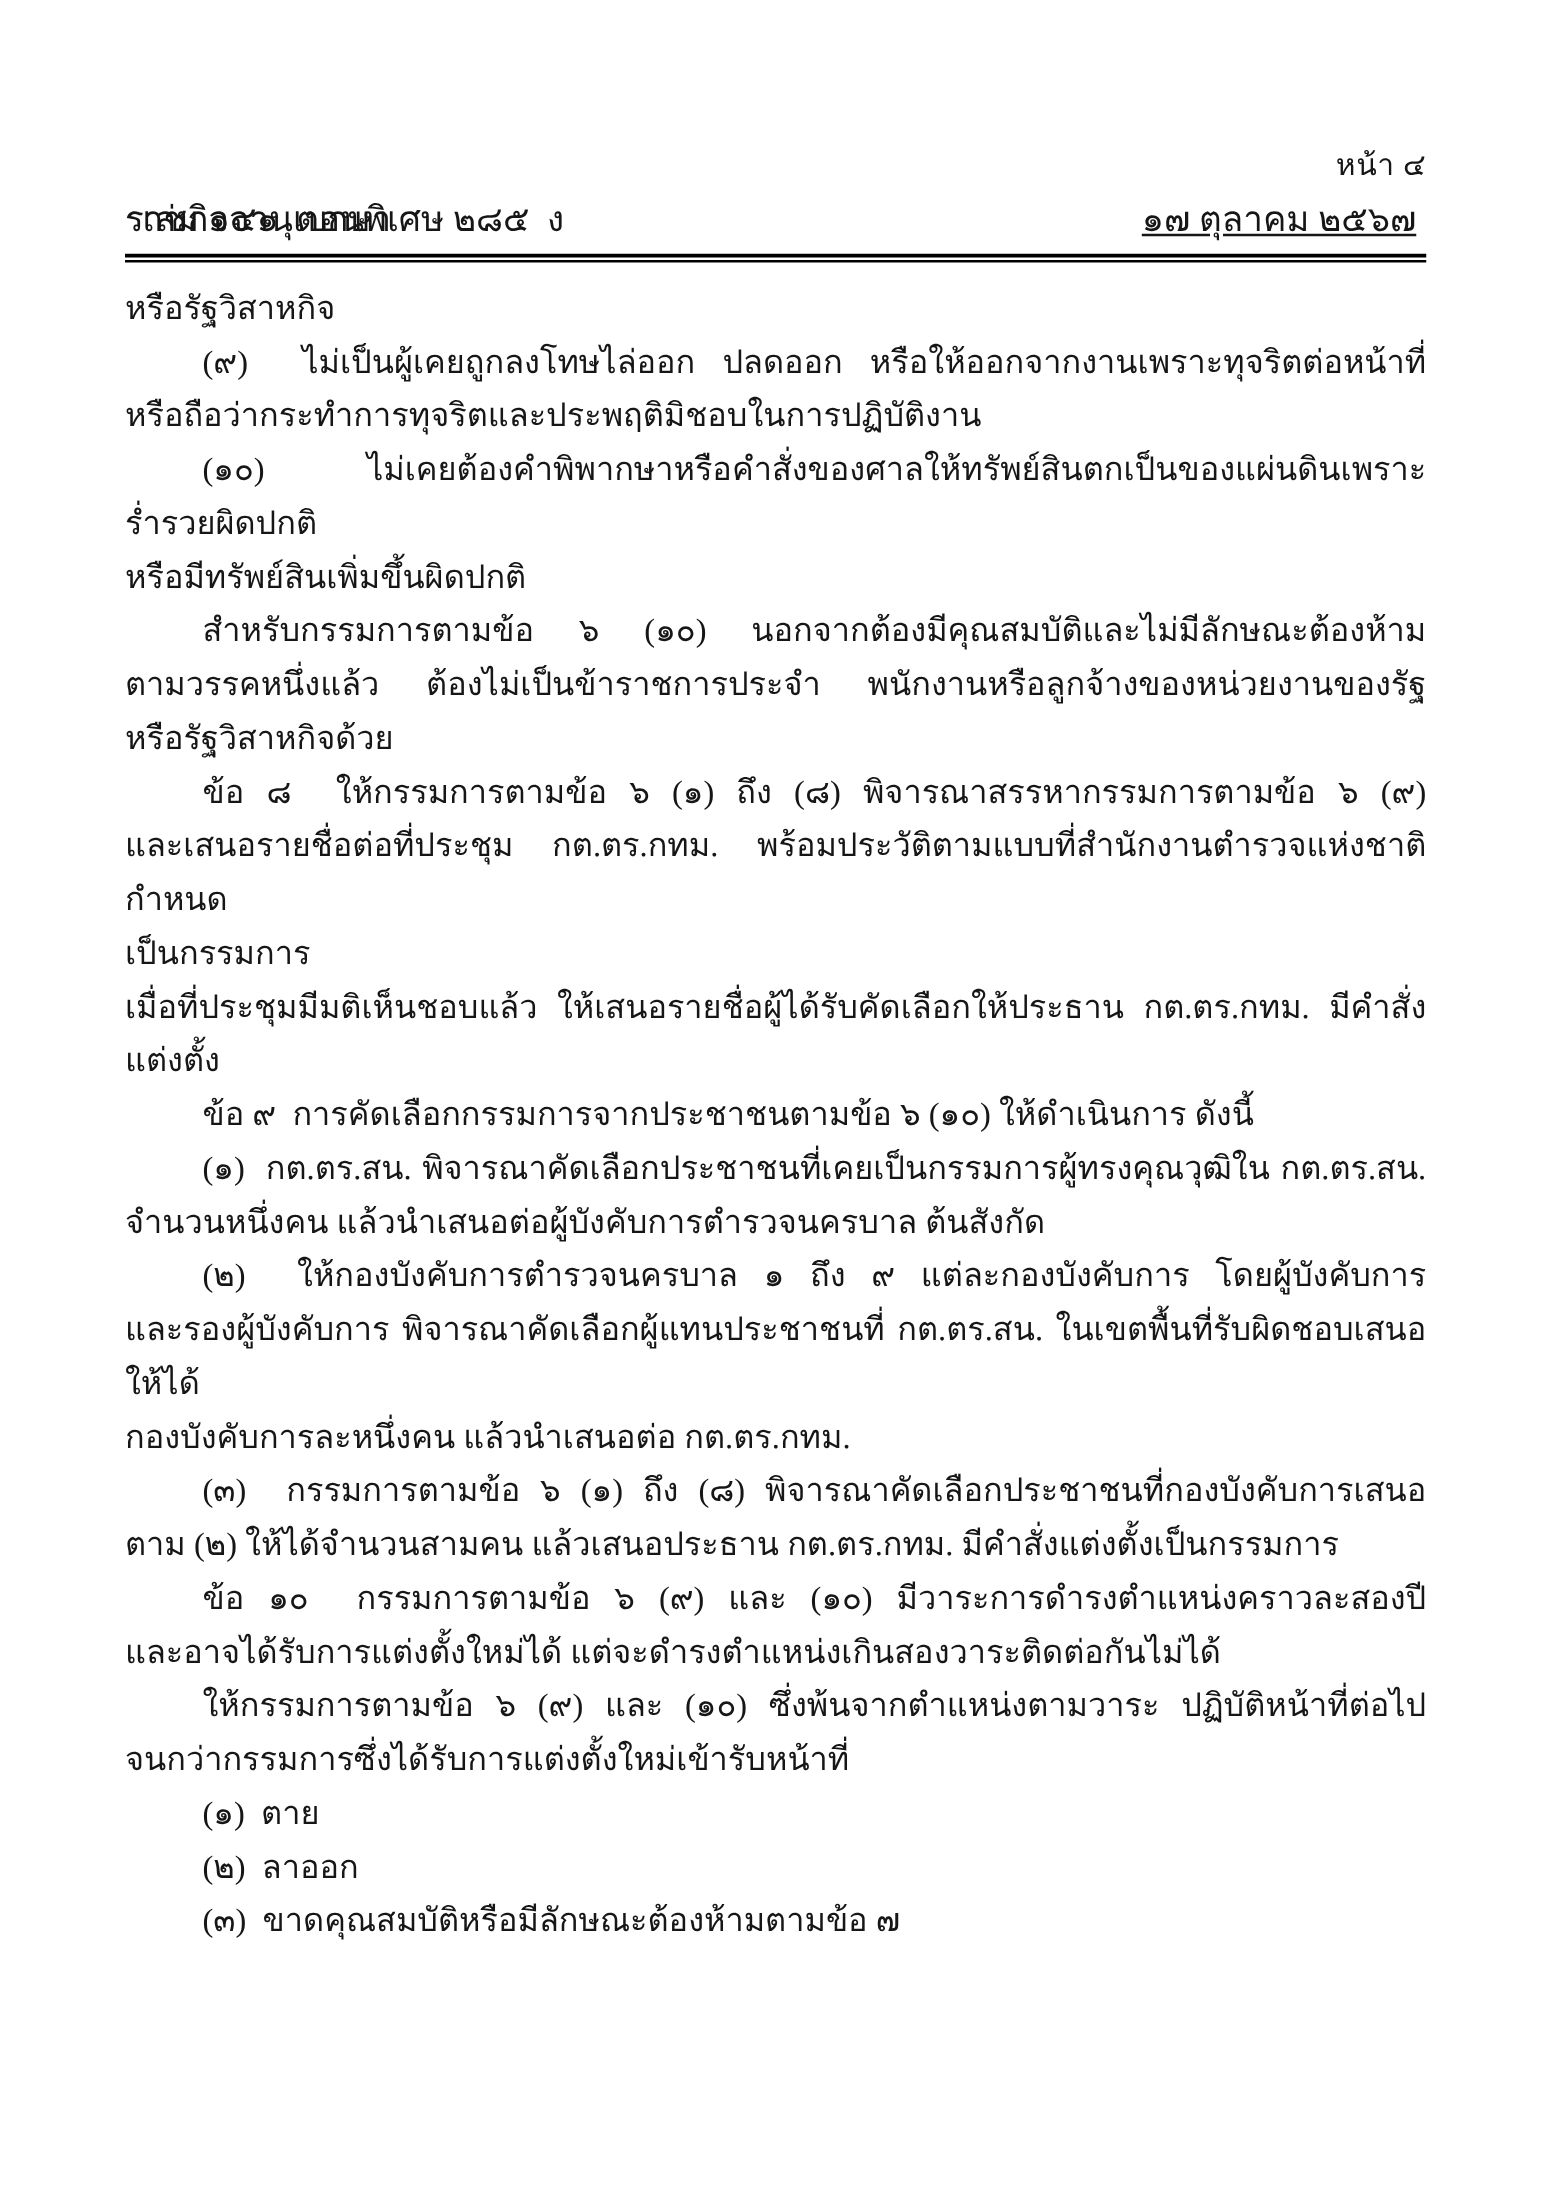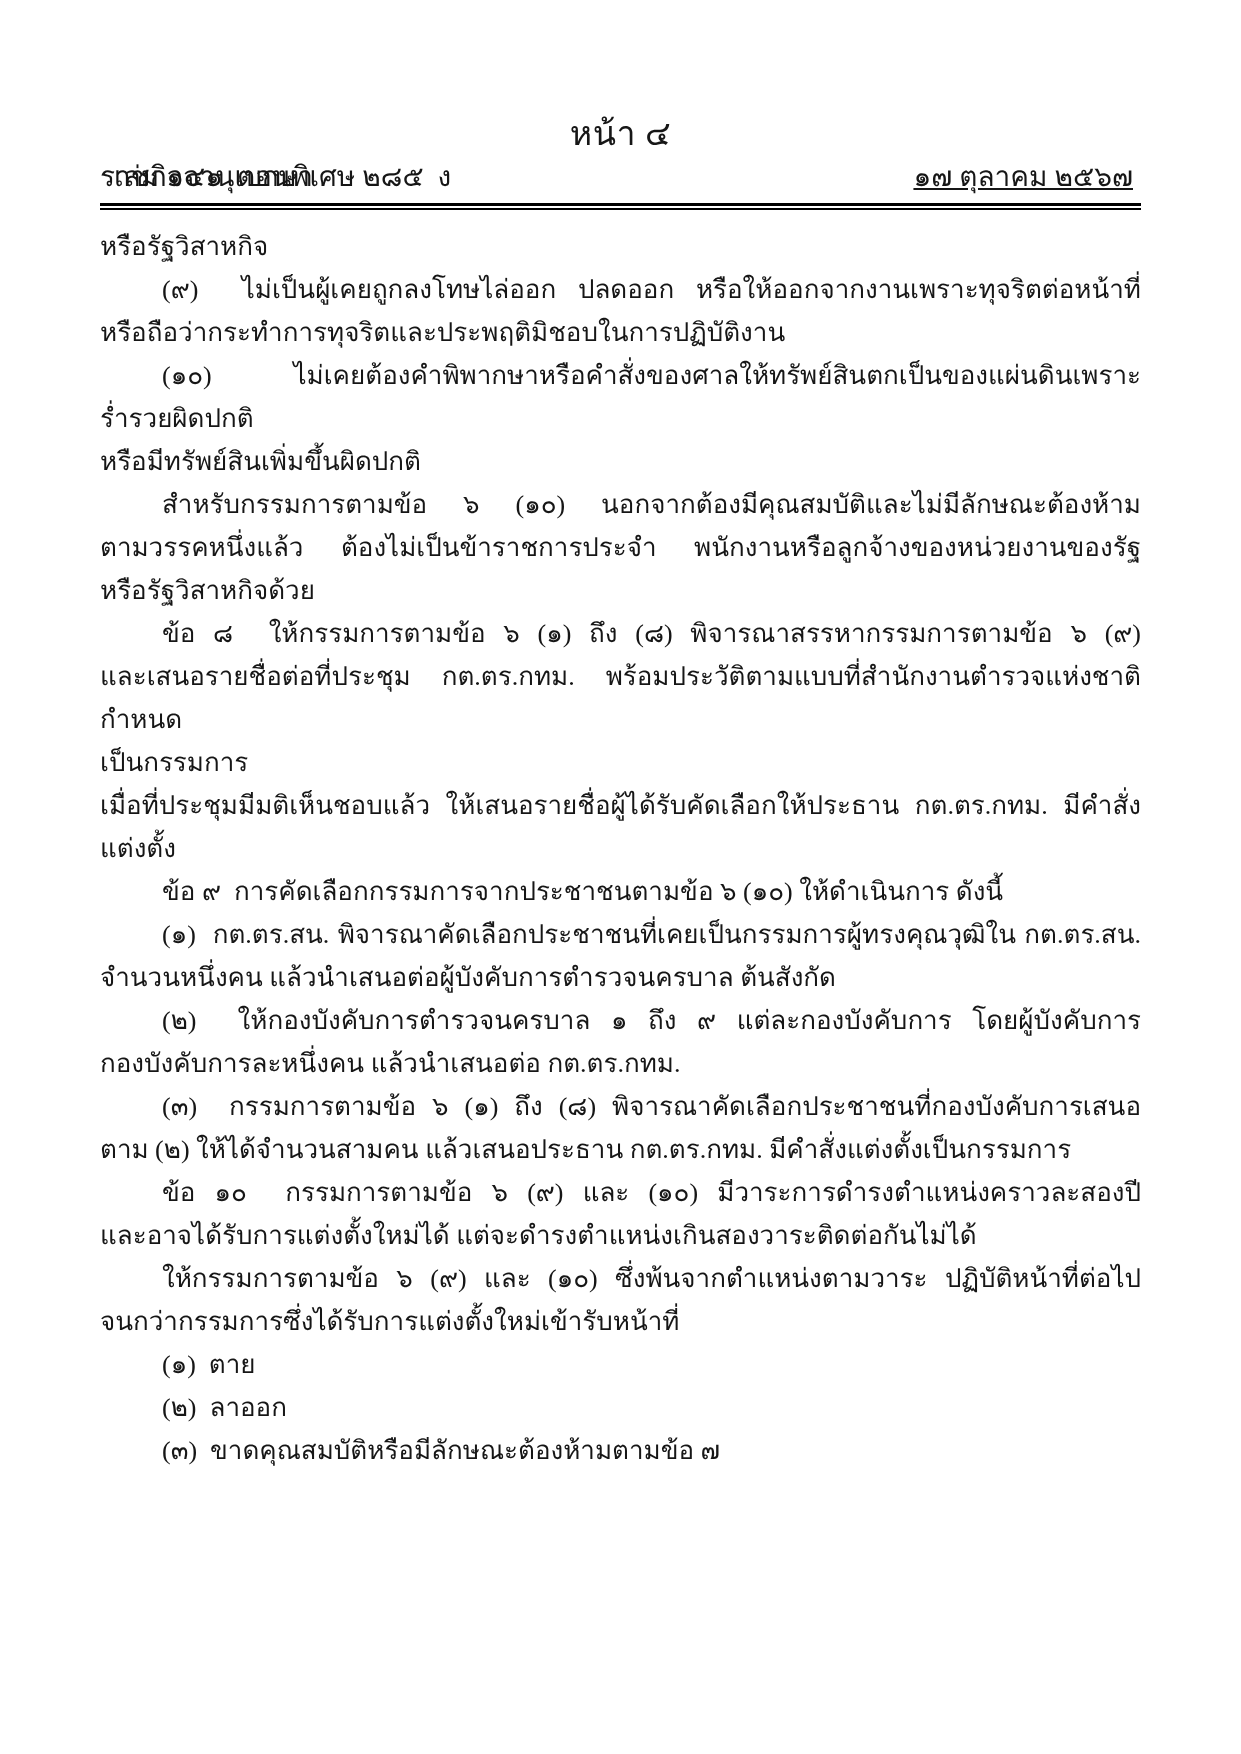--- a/index.html
+++ b/index.html
@@ -16,23 +16,23 @@
     font-family: "Liberation Serif", "DejaVu Serif", "DejaVu Sans", serif;
     overflow: hidden;
   }
   .content {
     position: absolute;
     left: 100px;
     top: 112px;
     width: 1041px;
   }
   .page-label {
-    font-size: 34px;
+    font-size: 24px;
     line-height: 43px;
-    text-align: center;
+    text-align: right;
     letter-spacing: 0.5px;
   }
   .masthead {
     position: relative;
     height: 43px;
     font-size: 28px;
     line-height: 43px;
     white-space: nowrap;
   }
   .m-left   { position: absolute; left: 14px; top: 0; }
@@ -99,20 +99,21 @@
         </div>
         <div class="paragraph">
           <div class="line first last">ข้อ&nbsp;๙&nbsp; การคัดเลือกกรรมการจากประชาชนตามข้อ ๖ (๑๐) ให้ดำเนินการ ดังนี้</div>
         </div>
         <div class="paragraph">
           <div class="line first">(๑)&nbsp; กต.ตร.สน. พิจารณาคัดเลือกประชาชนที่เคยเป็นกรรมการผู้ทรงคุณวุฒิใน กต.ตร.สน.</div>
           <div class="line last">จำนวนหนึ่งคน แล้วนำเสนอต่อผู้บังคับการตำรวจนครบาล ต้นสังกัด</div>
         </div>
         <div class="paragraph">
           <div class="line first">(๒)&nbsp; ให้กองบังคับการตำรวจนครบาล ๑ ถึง ๙ แต่ละกองบังคับการ โดยผู้บังคับการ</div>
+          <div class="line">และรองผู้บังคับการ พิจารณาคัดเลือกผู้แทนประชาชนที่ กต.ตร.สน. ในเขตพื้นที่รับผิดชอบเสนอให้ได้</div>
           <div class="line last">กองบังคับการละหนึ่งคน แล้วนำเสนอต่อ กต.ตร.กทม.</div>
         </div>
         <div class="paragraph">
           <div class="line first">(๓)&nbsp; กรรมการตามข้อ ๖ (๑) ถึง (๘) พิจารณาคัดเลือกประชาชนที่กองบังคับการเสนอ</div>
           <div class="line last">ตาม (๒) ให้ได้จำนวนสามคน แล้วเสนอประธาน กต.ตร.กทม. มีคำสั่งแต่งตั้งเป็นกรรมการ</div>
         </div>
         <div class="paragraph">
           <div class="line first">ข้อ&nbsp;๑๐&nbsp; กรรมการตามข้อ ๖ (๙) และ (๑๐) มีวาระการดำรงตำแหน่งคราวละสองปี</div>
           <div class="line last">และอาจได้รับการแต่งตั้งใหม่ได้ แต่จะดำรงตำแหน่งเกินสองวาระติดต่อกันไม่ได้</div>
         </div>

